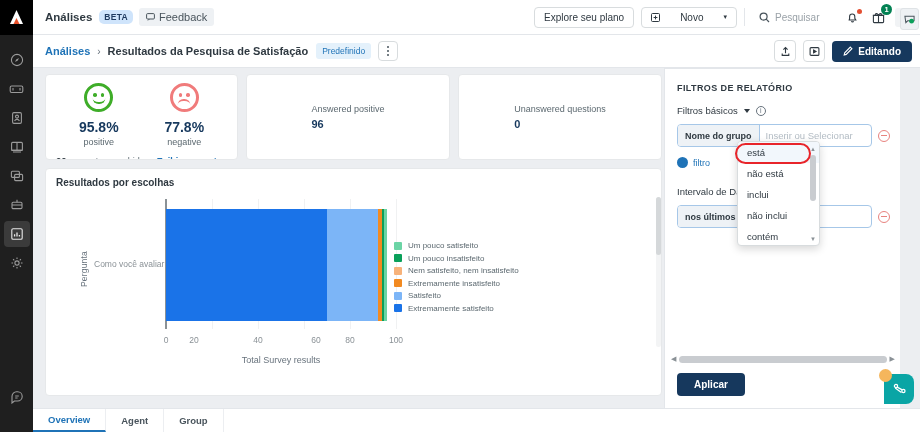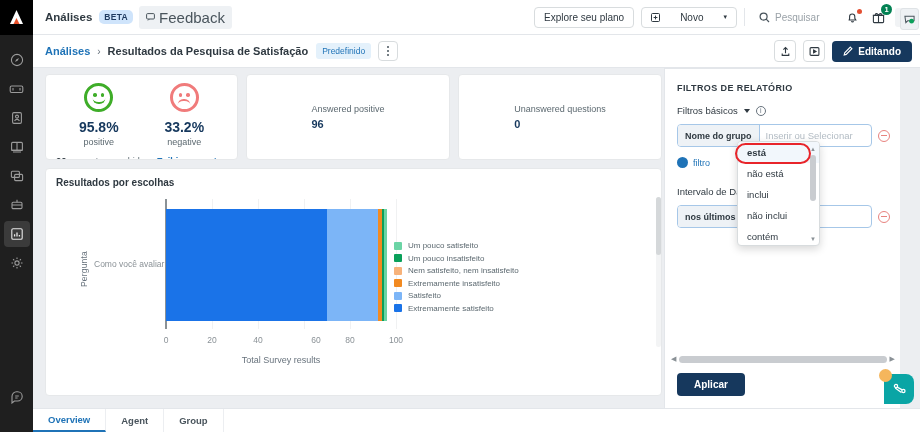--- a/index.html
+++ b/index.html
@@ -36,21 +36,21 @@
     display: flex; align-items: center; padding: 0 8px 0 12px;
   }
   .top-title { font-size: 11.5px; font-weight: bold; color: #2f3941; }
   .badge-beta {
     margin-left: 7px; background: #cfe4fb; color: #1f3a5f;
     font-size: 8.5px; font-weight: bold; padding: 2px 5px; border-radius: 5px;
     letter-spacing: .3px;
   }
   .feedback {
     margin-left: 6px; background: #eef1f4; color: #49545c;
-    font-size: 15px; padding: 3px 7px; border-radius: 3px;
+    font-size: 11px; padding: 3px 7px; border-radius: 3px;
     display: flex; align-items: center; gap: 4px;
   }
   .top-right { margin-left: auto; display: flex; align-items: center; gap: 7px; }
   .btn-outline {
     border: 1px solid #d8dcde; background: #fff; color: #2f3941;
     font-size: 10px; padding: 4px 9px; border-radius: 4px; white-space: nowrap;
   }
   .btn-outline.with-icon { display: flex; align-items: center; gap: 20px; }
   .vdiv { width: 1px; height: 18px; background: #e3e6ea; }
   .search-box {
@@ -205,21 +205,21 @@
     display: flex; align-items: center; justify-content: center;
   }
 
   
   .dropdown {
     position: absolute; left: 737px; top: 141px; width: 83px; height: 105px;
     background: #fff; border: 1px solid #d8dcde; border-radius: 4px;
     box-shadow: 0 3px 9px rgba(0,0,0,.16); overflow: hidden; z-index: 40;
   }
   .dd-item { font-size: 9.5px; color: #2f3941; padding: 5px 9px; }
-  .dd-item.sel { background: #f2f7fc; font-weight: bold; }
+  .dd-item.sel { background: #f2f7fc; }
   .dd-scroll { position: absolute; right: 3px; top: 4px; width: 6px; height: 96px; }
   .dd-scroll .bar2 { position: absolute; top: 9px; width: 6px; height: 46px;
     background: #c9ccd0; border-radius: 3px; }
   .dd-arrow { position: absolute; left: 0; font-size: 6px; color: #8a9196; text-align: center; width: 6px; }
   .highlight {
     position: absolute; left: 735px; top: 143px; width: 76px; height: 21px;
     border: 2.2px solid #e8242a; border-radius: 12px; z-index: 50;
   }
 
   
@@ -408,21 +408,21 @@
               </div>
               <div class="kpi-val">95.8%</div>
               <div class="kpi-lbl">positive</div>
             </div>
             <div class="smile-col">
               <div class="face neg">
                 <span class="eye l"></span>
                   <span class="eye r"></span>
                   <span class="mouth"></span>
               </div>
-              <div class="kpi-val">33.2%</div>
+              <div class="kpi-val">77.8%</div>
               <div class="kpi-lbl">negative</div>
             </div>
           </div>
           <div class="kpi-foot">
             <b>96</b>
             <span>respostas recebidas</span>
             <a>Exibir respostas</a>
           </div>
         </div>
 
@@ -458,21 +458,21 @@
             <div class="bar" id="stacked-bar" style="width: 220.8px;">
                 <div class="seg" title="Extremamente satisfeito: 70" style="width: 161px; background: rgb(26, 115, 232);"></div>
                 <div class="seg" title="Satisfeito: 22" style="width: 50.6px; background: rgb(124, 181, 247);"></div>
                 <div class="seg" title="Extremamente insatisfeito: 2" style="width: 4.6px; background: rgb(242, 138, 33);"></div>
                 <div class="seg" title="Um pouco insatisfeito: 1" style="width: 2.3px; background: rgb(10, 160, 90);"></div>
                 <div class="seg" title="Um pouco satisfeito: 1" style="width: 2.3px; background: rgb(107, 212, 165);"></div>
               </div>
           </div>
           <div class="ticks" id="xticks">
               <span class="tick" style="left: 120px;">0</span>
-              <span class="tick" style="left: 166px;">20</span>
+              <span class="tick" style="left: 148px;">20</span>
               <span class="tick" style="left: 212px;">40</span>
               <span class="tick" style="left: 270px;">60</span>
               <span class="tick" style="left: 304px;">80</span>
               <span class="tick" style="left: 350px;">100</span>
             </div>
           <div class="axis-x-title">Total Survey results</div>
           <div class="legend" id="legend">
               <div class="legend-row">
                 <span class="sw" style="background: rgb(107, 212, 165);"></span>
                 <span class="legend-txt">Um pouco satisfeito</span>

